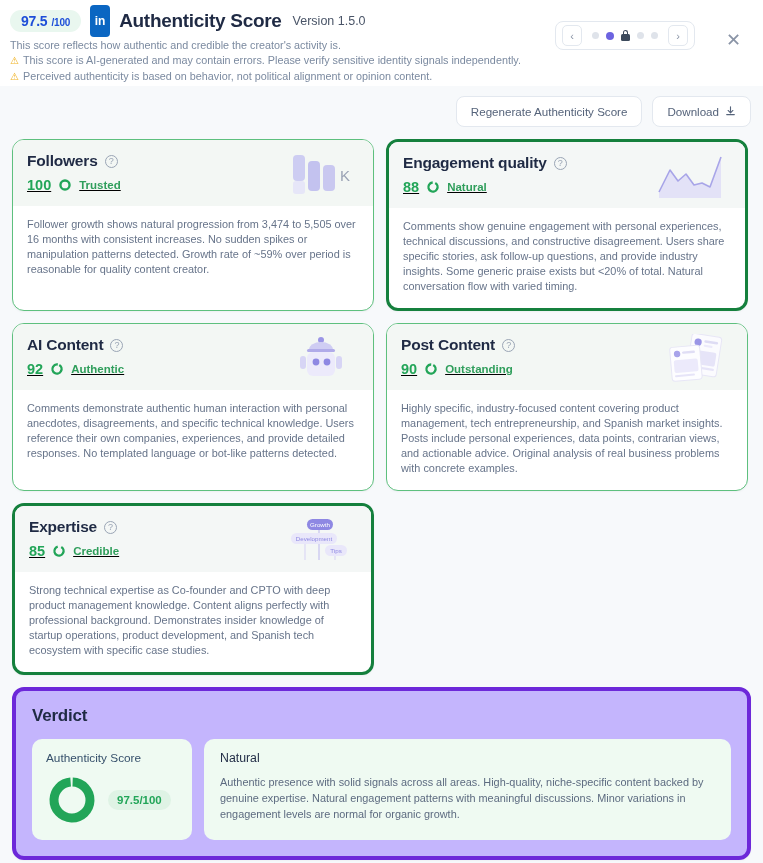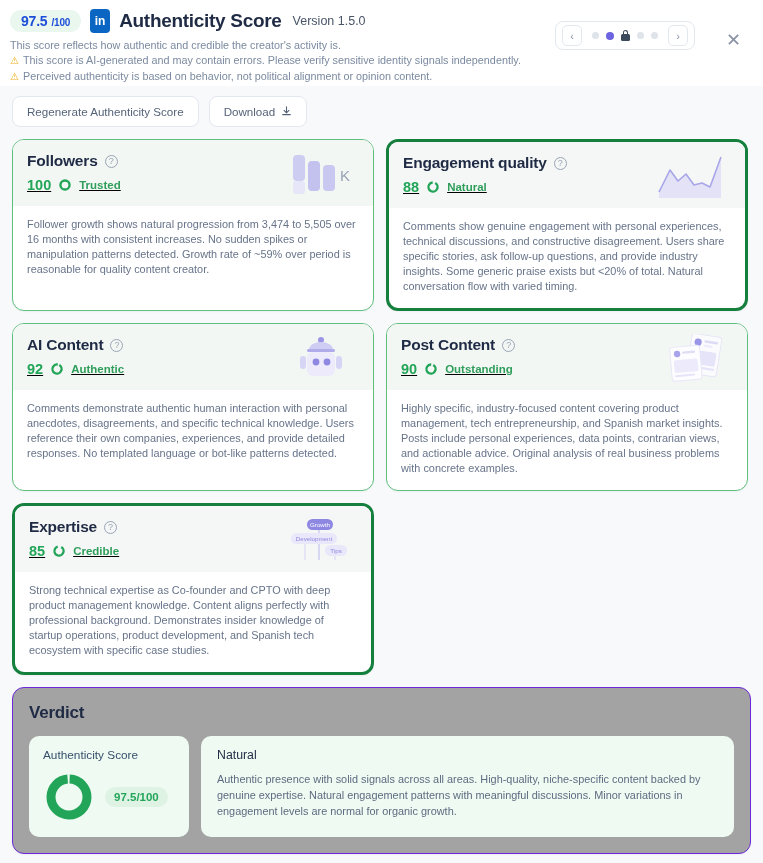--- a/index.html
+++ b/index.html
@@ -20,21 +20,21 @@
   }
   .title-row { display: flex; align-items: center; gap: 9px; height: 26px; }
   .score-pill {
     background: #e9f7ef; color: #1d4ed8;
     border-radius: 14px; padding: 3px 11px;
     font-size: 14px; font-weight: 600; letter-spacing: -0.2px;
     display: flex; align-items: baseline; gap: 4px;
   }
   .score-pill .denom { font-size: 10px; font-weight: 600; }
   .li-logo {
-    width: 20px; height: 24px; border-radius: 4px;
+    width: 20px; height: 32px; border-radius: 4px;
     background: #0a66c2; color:#fff;
     font-size: 12px; font-weight: 700;
     display:flex; align-items:center; justify-content:center;
     font-family: "Liberation Sans", sans-serif;
     line-height: 1;
   }
   .page-title { font-size: 19px; font-weight: 700; color:#1f2a44; letter-spacing:-0.3px; }
   .version { font-size: 12.5px; color:#4a5568; font-weight:400; margin-left:2px; }
   .subtitle { font-size: 10.8px; color:#7b8aa0; margin-top: 5px; }
   .warn-row { display:flex; align-items:flex-start; gap:4px; margin-top:3px; }
@@ -71,21 +71,21 @@
     font-size: 18px; color:#8a94a6; cursor:pointer; line-height:1;
   }
 
   
   .body-area {
     position:absolute; top: 86px; left:0; right:0; bottom:0;
     background: #f7f9fb;
     padding: 10px 12px 0 12px;
     overflow:hidden;
   }
-  .actions { display:flex; gap:10px; margin-bottom: 12px; }
+  .actions { display:flex; justify-content:flex-end; gap:10px; margin-bottom: 12px; }
   .act-btn {
     border:1px solid #e3e8ef; background:#fff; border-radius:8px;
     padding: 8px 14px; font-size: 11.6px; color:#55637a; cursor:pointer;
     display:flex; align-items:center; gap:6px;
   }
 
   .grid { display:flex; flex-wrap:wrap; gap: 12px; }
   .card {
     width: 362px; background:#fff; border-radius: 12px;
     border:3px solid #15803d; overflow:hidden;
@@ -107,21 +107,21 @@
   .score-row { display:flex; align-items:center; gap:7px; margin-top: 7px; text-decoration: underline; }
   .score-num { font-size:14.5px; font-weight:700; color:#22a558; }
   .score-label { font-size:11.5px; font-weight:600; color:#2f9e5b; }
   .ring { width:14px; height:14px; flex:0 0 auto; }
   .card-body { padding: 11px 14px 14px 14px; }
   .card-desc { font-size: 10.9px; line-height: 15px; color:#67748a; }
   .card-art { position:absolute; right: 16px; top: 10px; width: 72px; height: 50px; }
 
   
   .verdict {
-    margin-top: 12px; background:#a3a3a3; border:1px solid #6d28d9;
+    margin-top: 12px; background:#c4b5fd; border:4px solid #6d28d9;
     border-radius: 12px; padding: 15px 16px 16px 16px;
     box-shadow: 0 1px 2px rgba(20,30,50,0.04);
   }
   .verdict-title { font-size: 17px; font-weight:700; color:#1f2a44; letter-spacing:-0.2px; }
   .verdict-row { display:flex; gap:12px; margin-top: 13px; }
   .v-score-box {
     width: 160px; background:#effaf2; border-radius: 10px;
     padding: 12px 14px 14px 14px;
   }
   .v-score-label { font-size: 11.8px; color:#36506b; }

